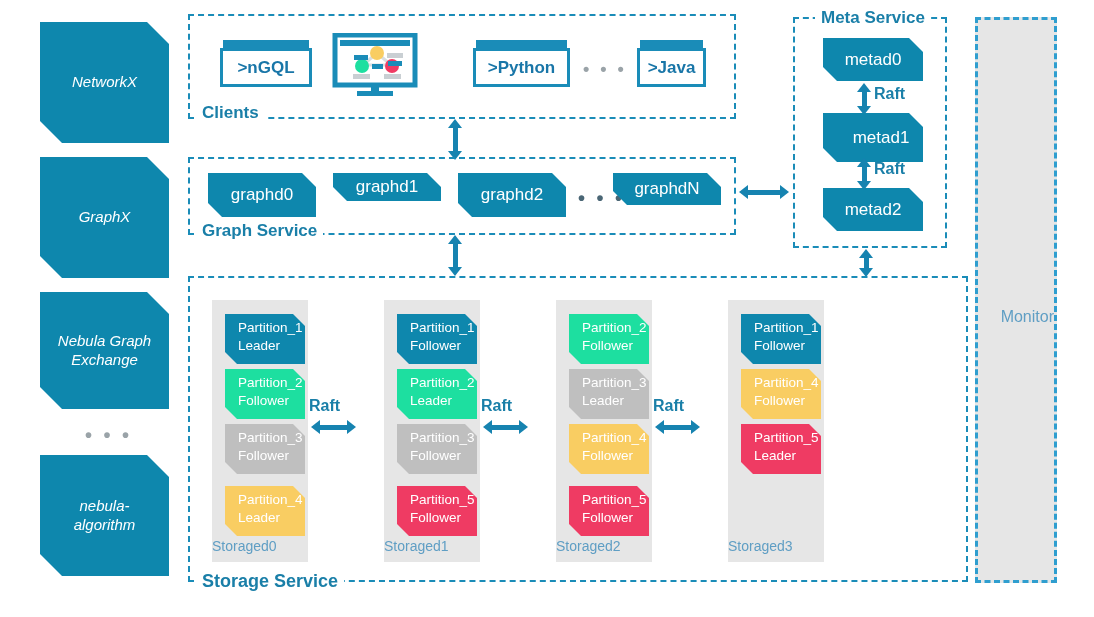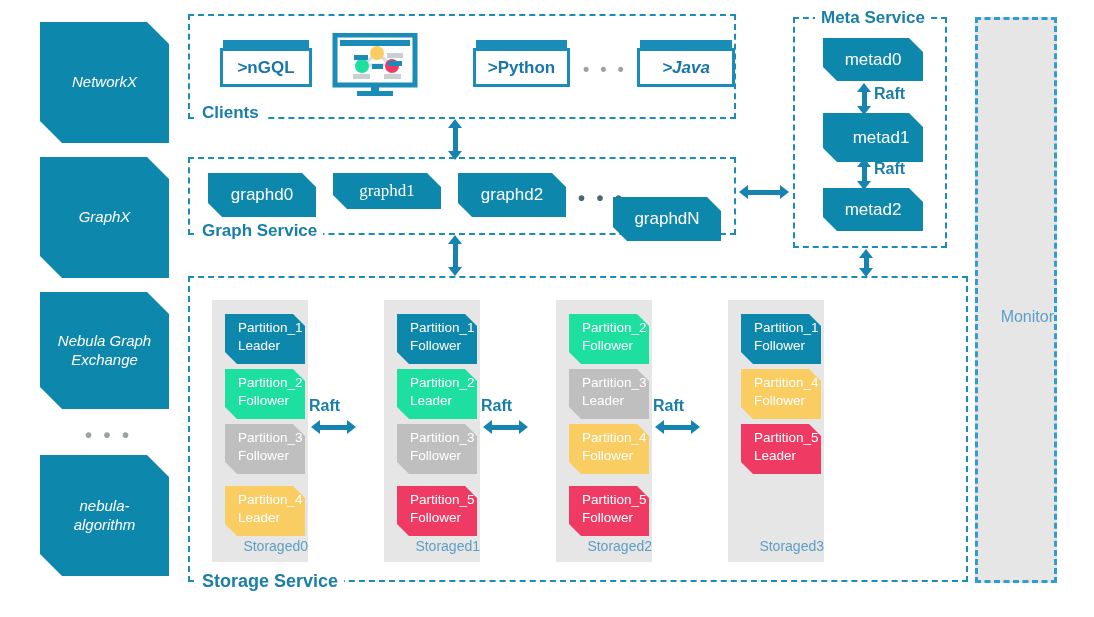--- a/index.html
+++ b/index.html
@@ -77,21 +77,21 @@
 
   .raft-label{position:absolute;color:#1a7fa8;font-weight:bold;font-size:16px;white-space:nowrap;}
 
   
   .host{
     position:absolute;box-sizing:border-box;
     background:#e6e6e6;
   }
   .host-name{
     position:absolute;left:0;right:0;bottom:8px;
-    text-align:right;color:#5f9ec4;font-size:14px;
+    text-align:left;color:#5f9ec4;font-size:14px;
   }
 
   
   .part{
     position:absolute;box-sizing:border-box;
     color:#ffffff;
     padding:5px 0 0 13px;
     font-size:13.5px;
     line-height:1.35;
     -webkit-clip-path:polygon(0 0, calc(100% - 12px) 0, 100% 12px, 100% 100%, 12px 100%, 0 calc(100% - 12px));
@@ -171,45 +171,45 @@
     </svg>
   </div>
 
   <div class="term" style="left:473px;top:48px;width:97px;height:39px;">
     <div class="term-bar"></div>
     <span class="term-label">&gt;Python</span>
   </div>
 
   <div class="dots" style="left:583px;top:60px;font-size:18px;">• • •</div>
 
-  <div class="term" style="left:637px;top:48px;width:98px;height:39px;font-style:italic;">
+  <div class="term" style="left:637px;top:48px;width:69px;height:39px;">
     <div class="term-bar"></div>
     <span class="term-label">&gt;Java</span>
   </div>
 
   <div>
     <div class="arrow-v" style="left:453px;top:127px;height:26px;"></div>
     <div class="head head-up" style="left:448px;top:119px;"></div>
     <div class="head head-down" style="left:448px;top:151px;"></div>
   </div>
 
   <div class="dash-box" style="left:188px;top:157px;width:548px;height:78px;"></div>
   <div class="dash-label" style="left:196px;top:222px;font-size:17px;">Graph Service</div>
 
   <div class="notch-tile" style="left:208px;top:173px;width:108px;height:44px;">
     <span>graphd0</span>
   </div>
-  <div class="notch-tile" style="left:333px;top:173px;width:108px;height:36px;font-family:Liberation Serif, serif;">
+  <div class="notch-tile" style="left:333px;top:173px;width:108px;height:28px;">
     <span>graphd1</span>
   </div>
   <div class="notch-tile" style="left:458px;top:173px;width:108px;height:44px;">
     <span>graphd2</span>
   </div>
   <div class="dots" style="left:578px;top:188px;font-size:20px;color:#4a6675;">• • •</div>
-  <div class="notch-tile" style="left:613px;top:173px;width:108px;height:44px;margin-top:24px;">
+  <div class="notch-tile" style="left:613px;top:173px;width:108px;height:32px;">
     <span>graphdN</span>
   </div>
 
   <div>
     <div class="arrow-h" style="left:748px;top:190px;width:32px;"></div>
     <div class="head head-left" style="left:739px;top:185px;"></div>
     <div class="head head-right" style="left:780px;top:185px;"></div>
   </div>
 
   <div>

